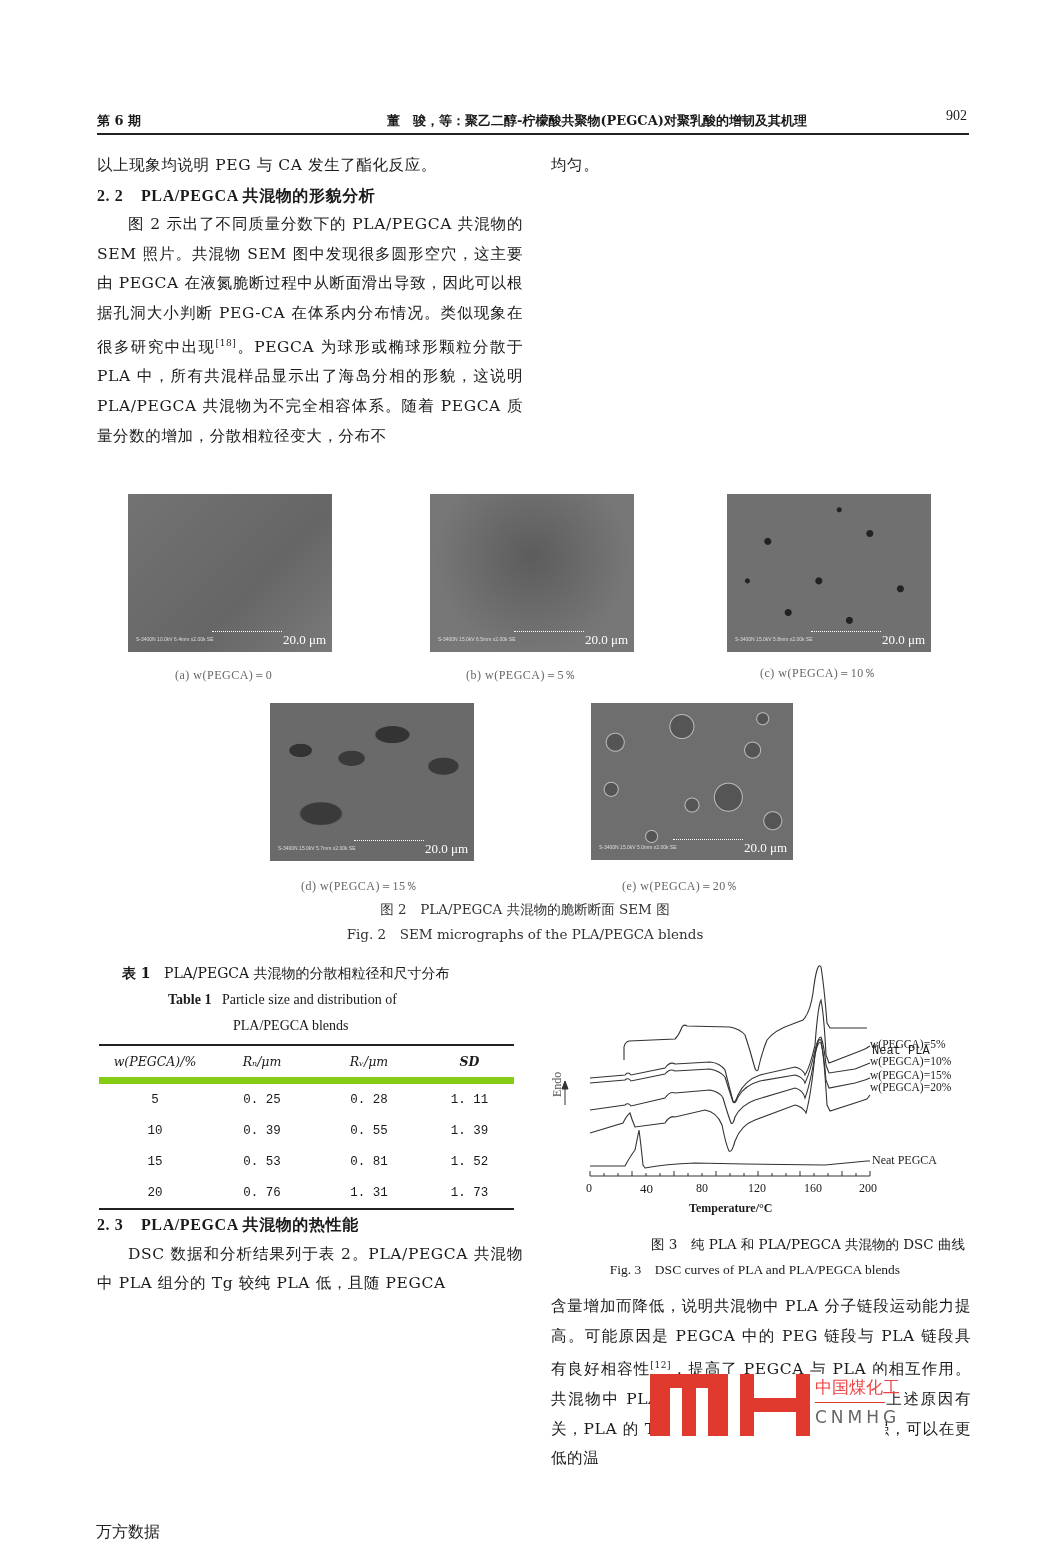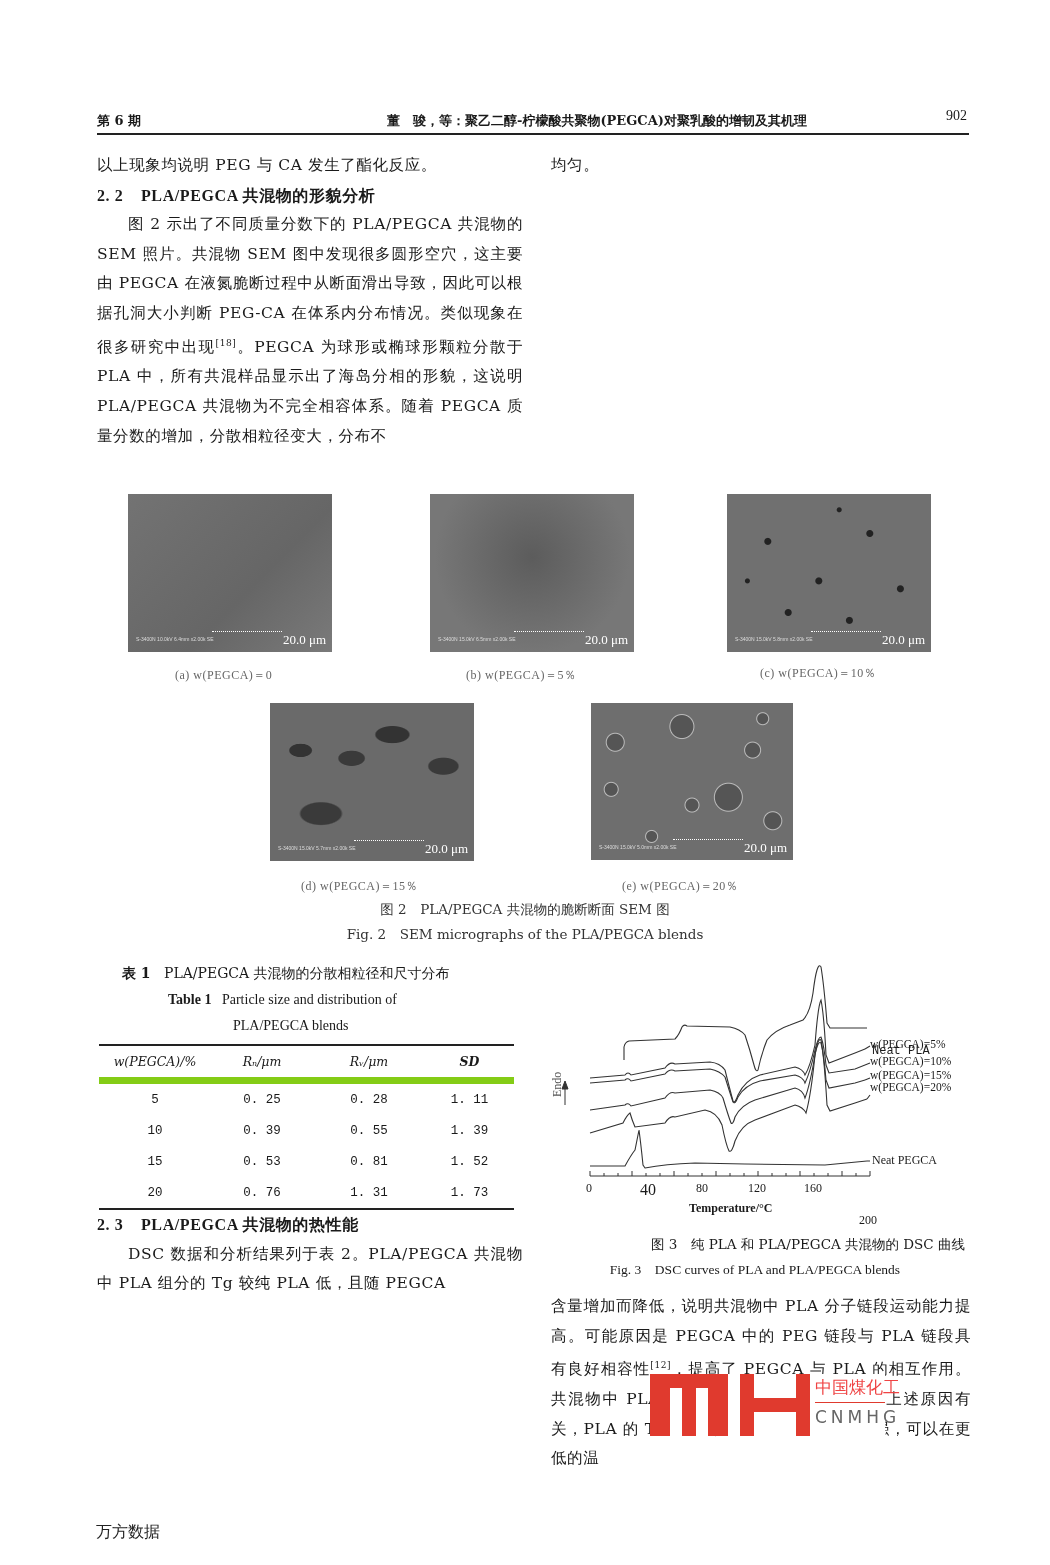--- a/index.html
+++ b/index.html
@@ -202,25 +202,25 @@
       <line x1="325" y1="216" x2="325" y2="221"></line>
     </g>
 
     <g stroke="#333" fill="#333">
       <line x1="20" y1="150" x2="20" y2="130"></line>
       <polygon points="17,134 20,126 23,134"></polygon>
     </g>
   </svg>
   
   <span class="abs" style="left:41px;top:226px;font-size:12px;font-family:'Liberation Serif',serif;">0</span>
-  <span class="abs" style="left:95px;top:226px;font-size:16px;font-family:'Liberation Serif',serif;">40</span>
+  <span class="abs" style="left:95px;top:226px;font-size:13px;font-family:'Liberation Serif',serif;">40</span>
   <span class="abs" style="left:151px;top:226px;font-size:12px;font-family:'Liberation Serif',serif;">80</span>
   <span class="abs" style="left:203px;top:226px;font-size:12px;font-family:'Liberation Serif',serif;">120</span>
   <span class="abs" style="left:259px;top:226px;font-size:12px;font-family:'Liberation Serif',serif;">160</span>
-  <span class="abs" style="left:314px;top:226px;font-size:12px;font-family:'Liberation Serif',serif;margin-top:32px;">200</span>
+  <span class="abs" style="left:314px;top:226px;font-size:12px;font-family:'Liberation Serif',serif;">200</span>
   <span class="abs" style="left:144px;top:246px;font-size:12px;font-weight:bold;font-family:'Liberation Serif',serif;">Temperature/°C</span>
   <span class="abs" style="left:5px;top:142px;font-size:12px;transform:rotate(-90deg);transform-origin:left top;font-family:'Liberation Serif',serif;color:#555;">Endo</span>
   
   <span class="abs" style="left:327px;top:65px;font-size:12px;font-family:Liberation Mono, monospace;margin-top:24px;">Neat PLA</span>
   <span class="abs" style="left:325px;top:84px;font-size:11.5px;line-height:11px;font-family:'Liberation Serif',serif;">w(PEGCA)=5%</span>
   <span class="abs" style="left:325px;top:101px;font-size:11.5px;line-height:11px;font-family:'Liberation Serif',serif;">w(PEGCA)=10%</span>
   <span class="abs" style="left:325px;top:115px;font-size:11.5px;line-height:11px;font-family:'Liberation Serif',serif;">w(PEGCA)=15%</span>
   <span class="abs" style="left:325px;top:127px;font-size:11.5px;line-height:11px;font-family:'Liberation Serif',serif;">w(PEGCA)=20%</span>
   <span class="abs" style="left:327px;top:198px;font-size:12px;font-family:'Liberation Serif',serif;">Neat PEGCA</span>
 </div>

